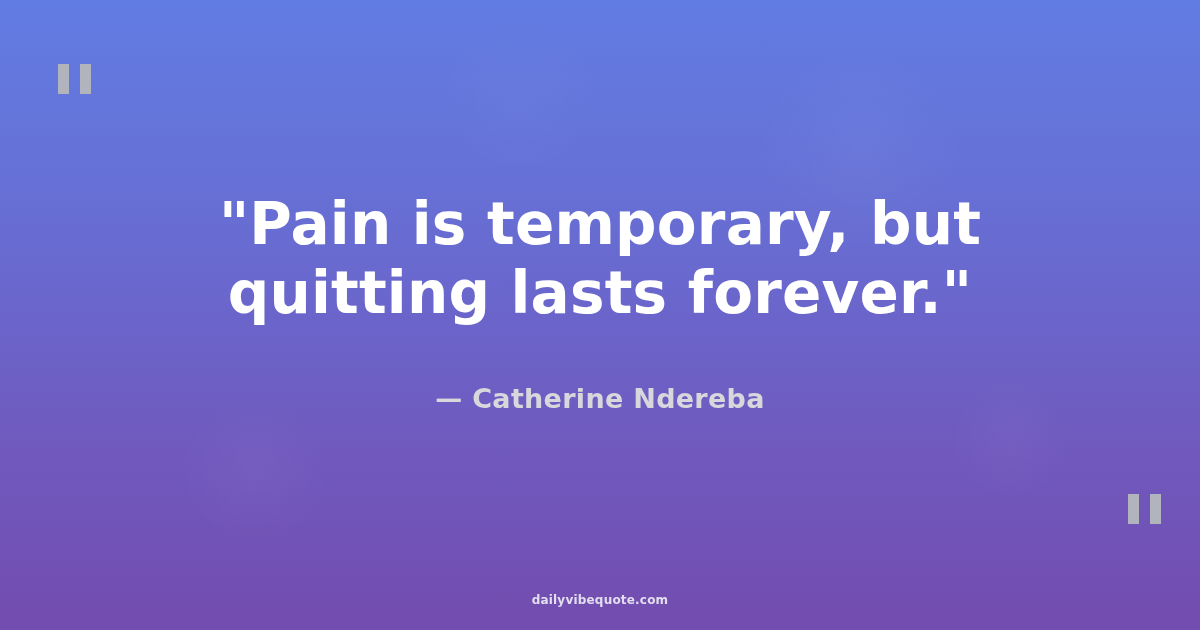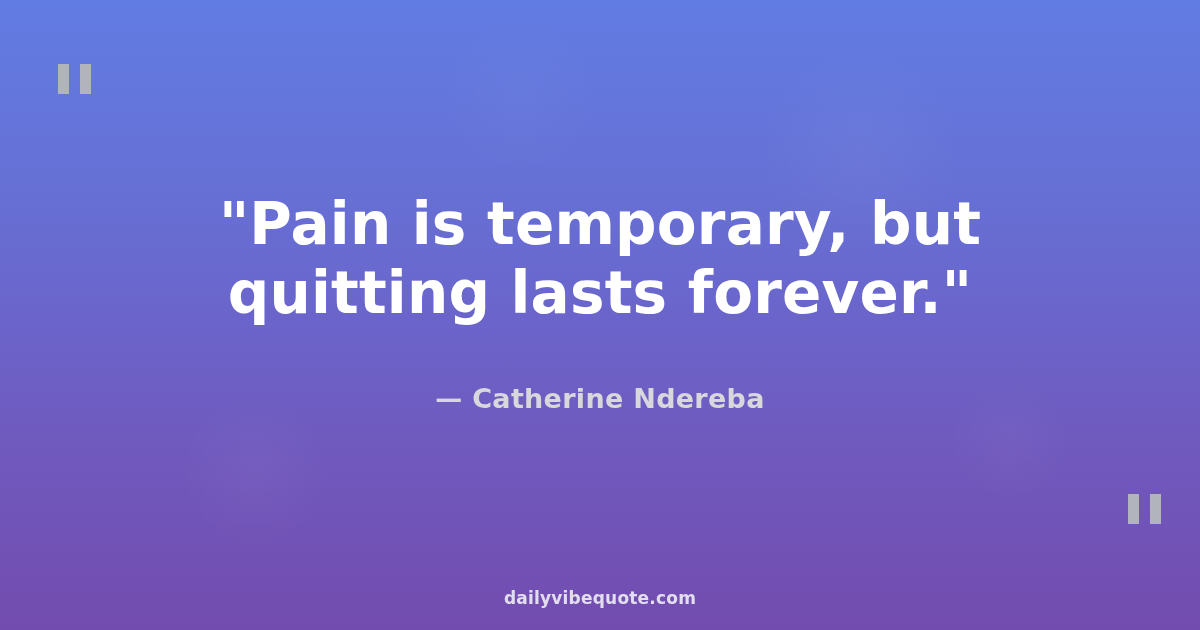--- a/index.html
+++ b/index.html
@@ -89,21 +89,21 @@
   
   #footer {
     position: absolute;
     left: 0;
     right: 0;
     bottom: 22px;
     text-align: center;
   }
   #site-url {
     color: #E2DEEE;
-    font-size: 17px;
+    font-size: 12px;
     font-weight: bold;
     letter-spacing: 0.2px;
   }
 </style>
 </head>
 <body>
 
 <div id="quote-card">
 
   <div id="bg-glow"></div>

